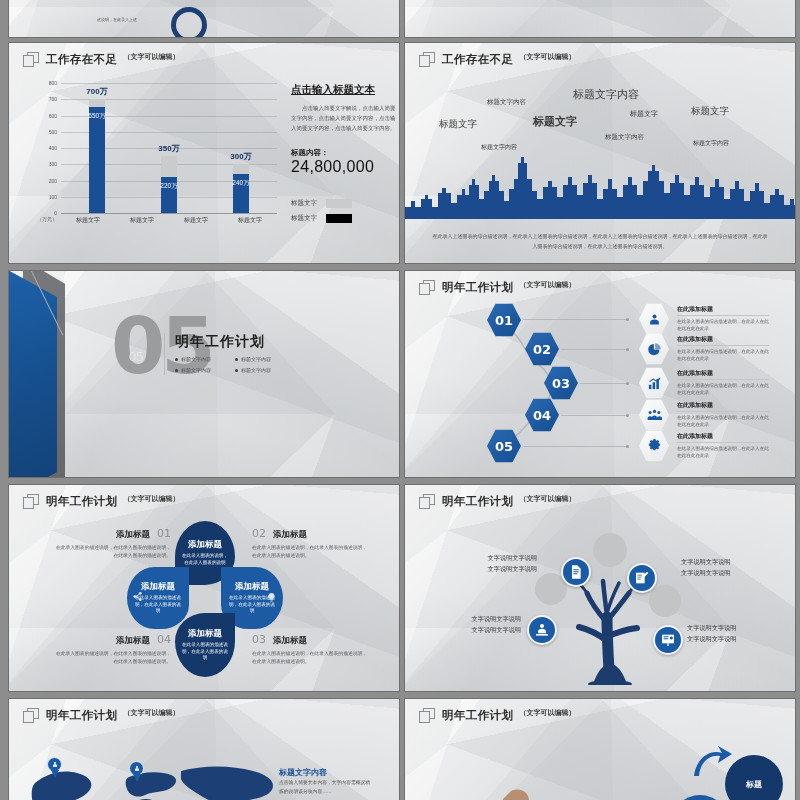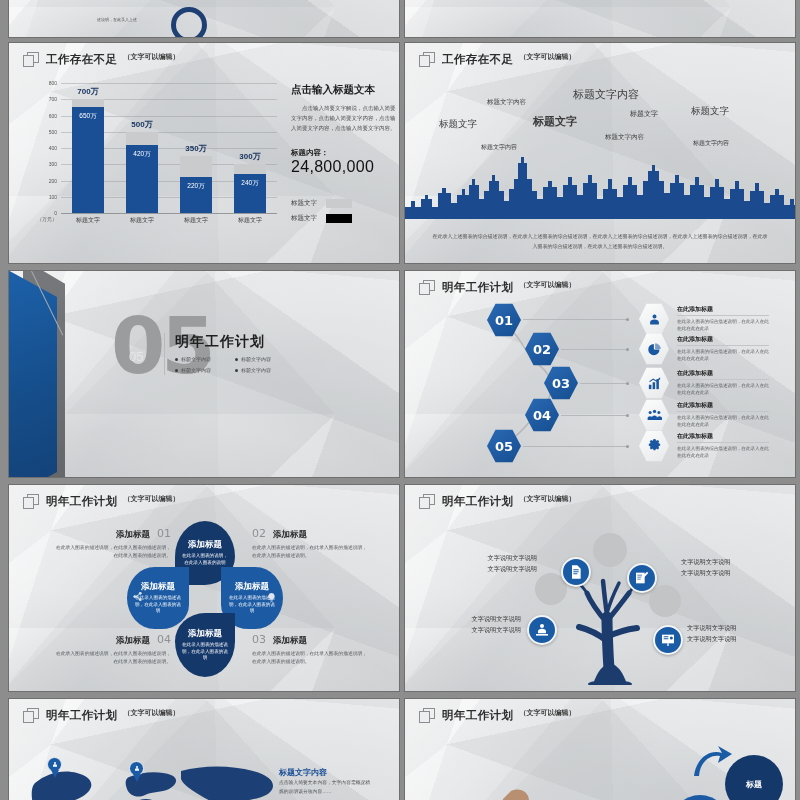--- a/index.html
+++ b/index.html
@@ -56,35 +56,35 @@
   .sl-sub { font-size: 7px; color: #3a3a3a; font-weight: bold; white-space: nowrap; }
 
   
   .chart-wrap { position: absolute; left: 28px; top: 40px; width: 240px; height: 150px; }
   .y-axis { position: absolute; left: 0; top: 0; width: 22px; height: 130px; }
   .y-tick { position: absolute; right: 2px; font-size: 5px; color: #555; transform: translateY(-50%); }
   .grid { position: absolute; left: 24px; right: 0; top: 0; height: 130px; }
   .grid-line { position: absolute; left: 0; right: 0; height: 1px; background: rgba(150,152,155,.45); }
   .bars { position: absolute; left: 24px; right: 0; top: 0; height: 130px;
           display: flex; align-items: flex-end; justify-content: space-around; }
-  .bar-col { width: 32px; position: relative; display: flex; flex-direction: column; justify-content: flex-end; height: 100%; }
+  .bar-col { width: 16px; position: relative; display: flex; flex-direction: column; justify-content: flex-end; height: 100%; }
   .bar-total-lbl { position: absolute; left: 50%; transform: translateX(-50%); font-size: 8px;
                    font-weight: bold; color: #12305c; white-space: nowrap; }
   .seg-gray { background: #c9cbcd; width: 100%; }
   .seg-blue { background: #1a4f96; width: 100%; position: relative; }
   .seg-blue span { position: absolute; left: 50%; top: 5px; transform: translateX(-50%);
                    font-size: 6.5px; color: #fff; white-space: nowrap; }
   .x-labels { position: absolute; left: 24px; right: 0; top: 133px;
               display: flex; justify-content: space-around; }
   .x-labels div { width: 32px; text-align: center; font-size: 6px; color: #3d3d3d; }
   .unit-lbl { position: absolute; left: 0; top: 133px; font-size: 5px; color: #555; }
 
   .chart-right { position: absolute; left: 282px; top: 40px; width: 108px; }
   .cr-title { font-size: 10.5px; font-weight: bold; color: #1d1d1d;
-              font-family: "DejaVu Serif","Liberation Serif",serif; }
+              font-family: "DejaVu Serif","Liberation Serif",serif; text-decoration: underline; }
   .cr-body { margin-top: 6px; font-size: 5.5px; line-height: 1.85; color: #4a4a4a; text-indent: 11px; }
   .cr-total-lbl { margin-top: 14px; font-size: 7.5px; font-weight: bold; color: #1d1d1d; }
   .cr-total-num { font-size: 16px; color: #111; letter-spacing: .3px; font-family: "Liberation Sans", sans-serif; }
   .legend { position: absolute; left: 282px; top: 156px; }
   .legend-row { display: flex; align-items: center; gap: 9px; margin-bottom: 6px; }
   .legend-row span { font-size: 6.5px; color: #3d3d3d; }
   .sw { width: 26px; height: 9px; display: block; }
 
   
   .city-tags { position: absolute; inset: 0; }
@@ -227,27 +227,20 @@
       <div class="bars">
 
         <div class="bar-col">
           <div class="bar-total-lbl" style="bottom:116.5px;">700万</div>
           <div class="seg-gray" style="height:8.125px;"></div>
           <div class="seg-blue" style="height:105.625px;">
             <span>650万</span>
           </div>
         </div>
 
-        <div class="bar-col">
-          <div class="bar-total-lbl" style="bottom:83.5px;">500万</div>
-          <div class="seg-gray" style="height:13px;"></div>
-          <div class="seg-blue" style="height:68.25px;">
-            <span>420万</span>
-          </div>
-        </div>
 
         <div class="bar-col">
           <div class="bar-total-lbl" style="bottom:59.5px;">350万</div>
           <div class="seg-gray" style="height:21.125px;"></div>
           <div class="seg-blue" style="height:35.75px;">
             <span>220万</span>
           </div>
         </div>
 
         <div class="bar-col">

